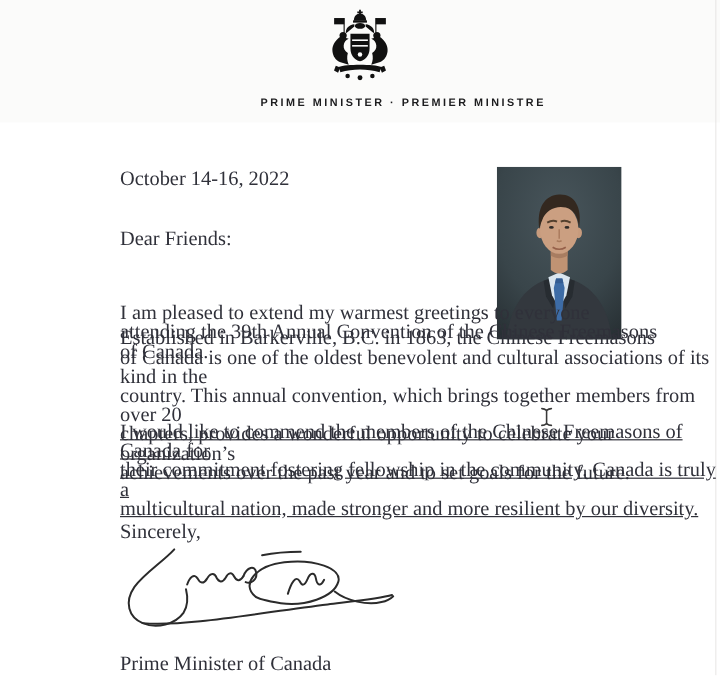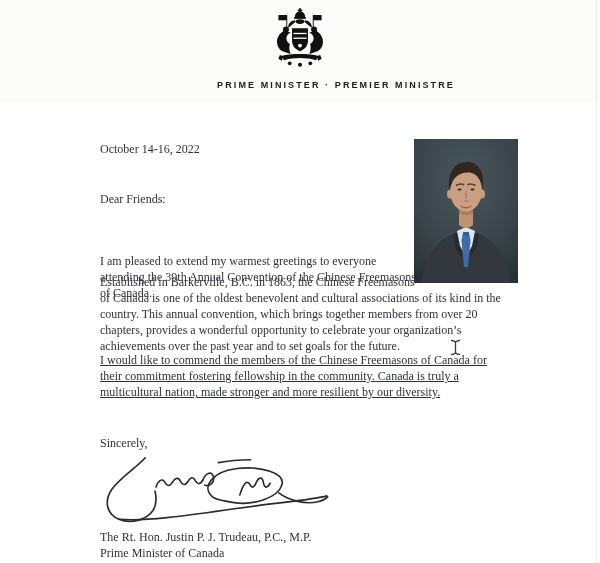--- a/index.html
+++ b/index.html
@@ -8,21 +8,21 @@
     font-family:"Liberation Serif", serif;color:#30313a;
   }
   .top-band{position:absolute;left:0;top:0;width:600px;height:102px;background:#fbfbfa;}
   .edge-line{position:absolute;left:596px;top:0;width:1px;height:563px;background:#e4e2e0;opacity:.7;}
   .arms{position:absolute;left:271px;top:8px;width:58px;height:60px;}
   .letterhead-title{
     position:absolute;left:0;top:80px;width:600px;text-align:center;
     font-family:"Liberation Sans", sans-serif;font-size:9px;font-weight:bold;
     letter-spacing:2.1px;color:#1c1c1e;white-space:nowrap;margin-left:36px;
   }
-  .body-text{position:absolute;left:100px;font-size:12px;line-height:16px;white-space:pre-line;}
+  .body-text{position:absolute;left:100px;font-size:17px;line-height:16px;white-space:pre-line;}
   .date{top:141px;}
   .salutation{top:191px;}
   .p1{top:217px;margin-top:36px;}
   .p2{top:274px;}
   .p3{top:352px;text-decoration:underline;}
   .p4{top:406px;}
   .closing{top:435px;}
   .signer-name{top:529px;}
   .signer-title{top:545px;}
   .photo{position:absolute;left:414px;top:139px;width:104px;height:144px;}
@@ -125,21 +125,20 @@
       <path d="M22,71 C60,74 122,62 180,55 C205,52 225,50 235,47"></path>
       <path d="M60,38 C62,32 66,28 69,33 C71,37 74,38 77,33 C79,29 83,27 85,32 C87,36 90,37 93,32 C95,28 98,27 100,31 C102,35 105,36 108,31"></path>
       <path d="M108,31 C111,23 118,21 119,28 C120,34 114,38 110,36"></path>
       <path d="M118,48 C106,38 118,22 143,19 C168,16 193,24 189,36 C185,49 160,57 140,54 C128,52 120,50 118,48"></path>
       <path d="M146,46 C149,36 153,30 156,35 C158,39 160,40 163,33 C165,28 169,27 170,33 C171,39 174,40 177,34"></path>
       <path d="M186,44 C196,52 214,56 226,53 C231,52 234,50 236,48"></path>
       <path d="M124,13 C134,11 148,10 157,10"></path>
     </svg>
   </div>
 
-  <div class="body-text signer-name">The Rt. Hon. Justin P. J. Trudeau, P.C., M.P.</div>
   <div class="body-text signer-title">Prime Minister of Canada</div>
 
   <div class="cursor">
     <svg viewBox="0 0 11 17" width="11" height="17" fill="none" stroke="#3a3a3a" stroke-width="1.3" stroke-linecap="round">
       <path d="M1.5,1.5 c1.8,0 3,0.6 4,1.4 c1,-0.8 2.2,-1.4 4,-1.4"></path>
       <path d="M5.5,2.9 v11.2"></path>
       <path d="M1.5,15.5 c1.8,0 3,-0.6 4,-1.4 c1,0.8 2.2,1.4 4,1.4"></path>
     </svg>
   </div>
 

